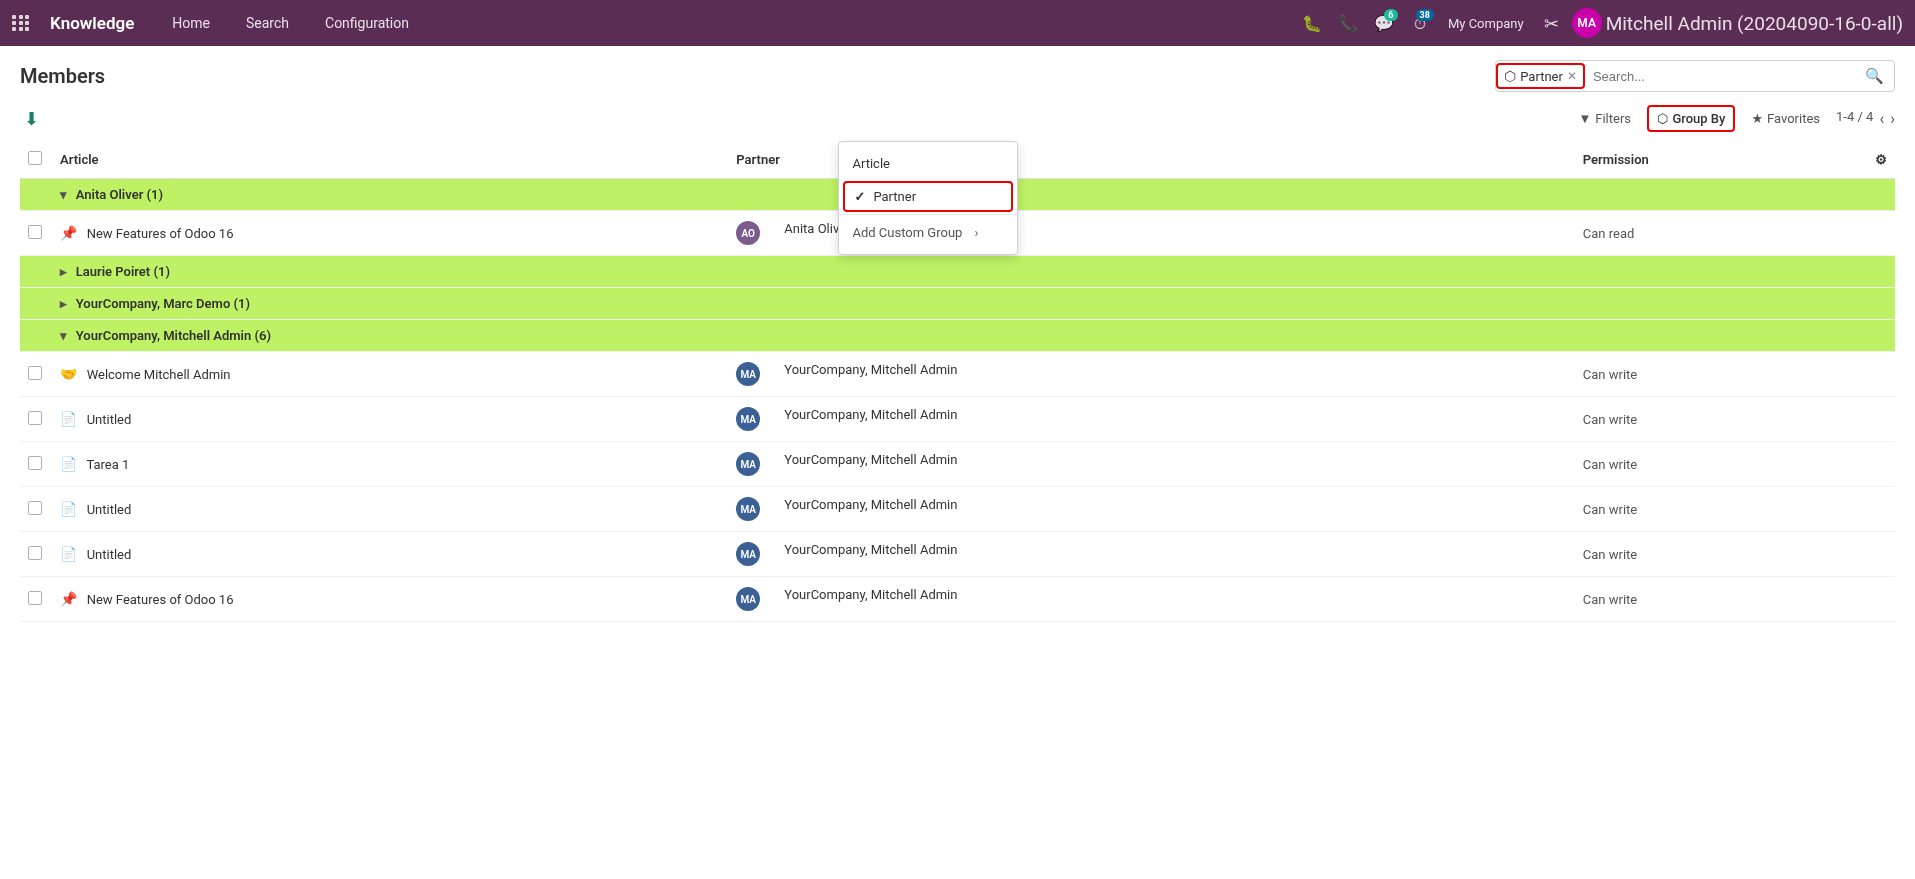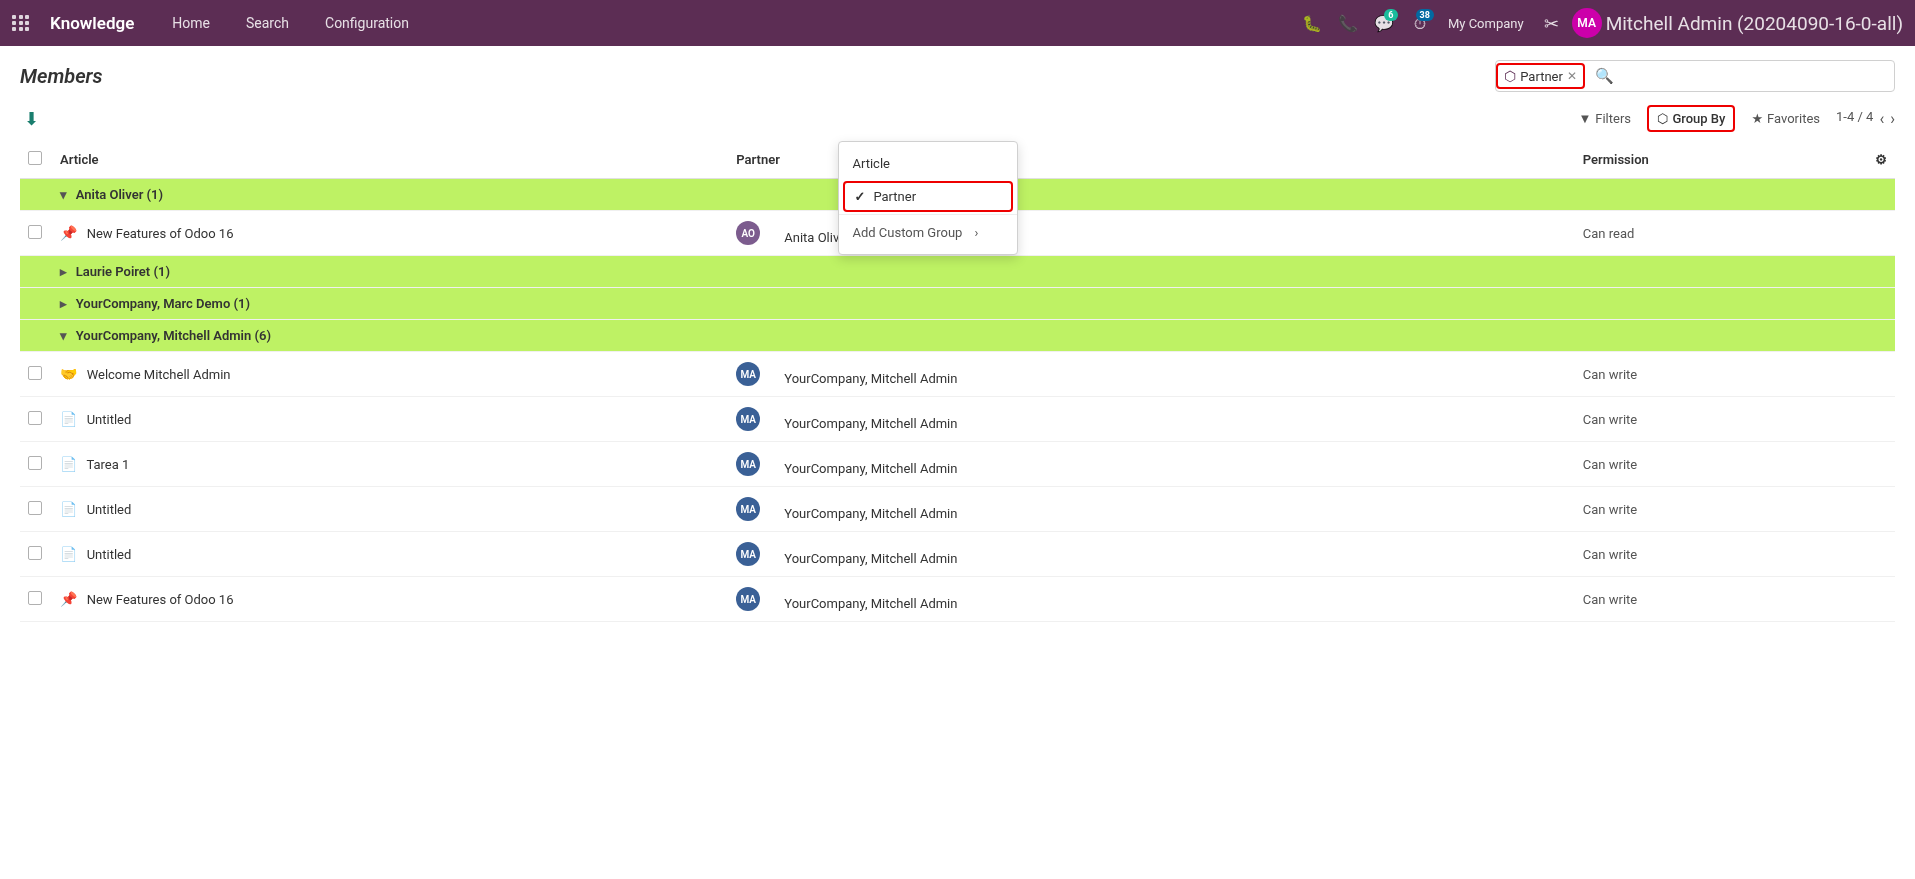--- a/index.html
+++ b/index.html
@@ -96,21 +96,20 @@
       padding: 14px 20px 8px;
       display: flex;
       align-items: center;
       gap: 12px;
     }
     .page-title {
       font-size: 20px;
       font-weight: 600;
       color: #333;
       flex: 1;
-      font-style: italic;
     }
     .search-bar {
       display: flex;
       align-items: center;
       border: 1px solid #d0d0d0;
       border-radius: 4px;
       overflow: visible;
       min-width: 400px;
     }
     .search-tag {
@@ -288,21 +287,21 @@
       cursor: pointer;
     }
     .group-row td {
       padding: 8px 8px;
       color: #333;
     }
     .group-toggle { margin-right: 6px; color: #555; }
     .article-icon { margin-right: 6px; font-size: 14px; }
     .partner-cell {
       display: flex;
-      align-items: flex-end;
+      align-items: flex-start;
       gap: 24px;
     }
     .avatar-circle {
       width: 24px; height: 24px;
       border-radius: 50%;
       background: #7c5c8e;
       display: flex; align-items: center; justify-content: center;
       color: #fff; font-size: 10px; font-weight: 600;
       flex-shrink: 0;
       overflow: hidden;
@@ -355,20 +354,21 @@
 </nav>
 
 <div class="page-header">
   <h1 class="page-title">Members</h1>
   <div class="search-bar">
     <div class="search-tag">
       <span class="search-tag-icon">⬡</span>
       <span class="search-tag-text">Partner</span>
       <span class="search-tag-close">✕</span>
     </div>
+    <input class="search-input" placeholder="Search..." style="">
     <span class="search-btn">🔍</span>
   </div>
 </div>
 
 <div class="toolbar">
   <span class="toolbar-download">⬇</span>
   <div class="toolbar-spacer"></div>
   <div class="toolbar-filters">
     <span>▼</span>
     <span>Filters</span>

